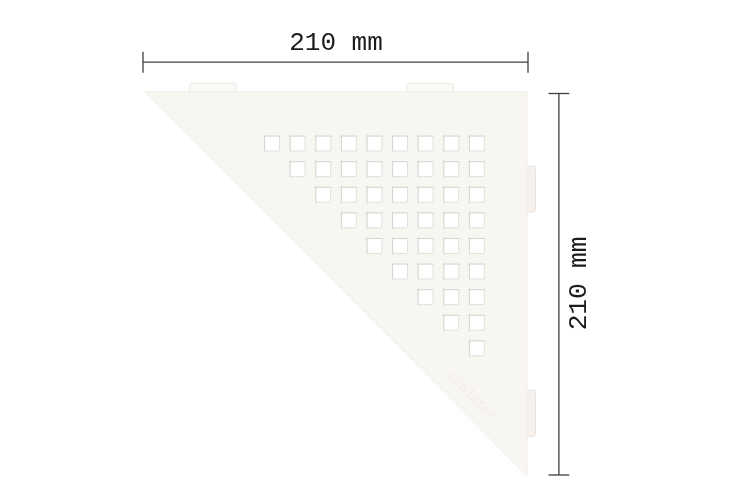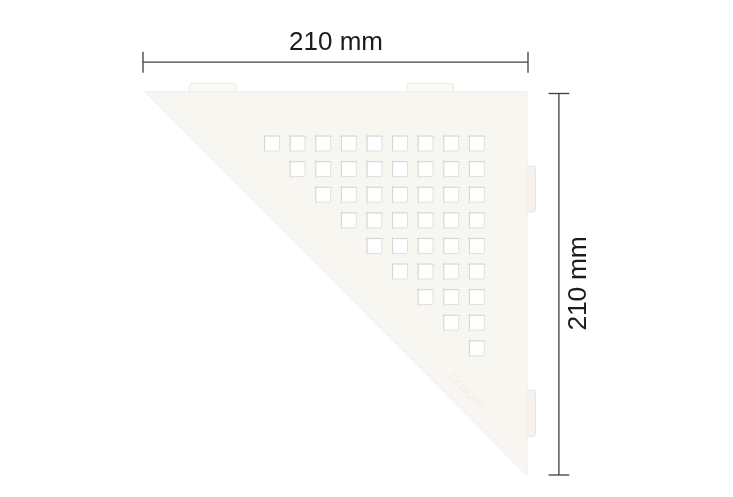--- a/index.html
+++ b/index.html
@@ -1,17 +1,17 @@
 <!DOCTYPE html>
 <html><head>
 <meta charset="utf-8">
 <style>
   html,body { margin:0; padding:0; background:#ffffff; }
   .stage { position:relative; width:733px; height:497px; background:#ffffff;
-           font-family:Liberation Sans, sans-serif; }
+           font-family:Liberation Mono, monospace; }
 </style>
 </head>
 <body>
 <div class="stage">
 <svg width="733" height="497" viewBox="0 0 733 497" xmlns="http://www.w3.org/2000/svg">
 
 <rect x="189.7" y="83.3" width="46.7" height="10" rx="2.5" fill="#fbf9f5" stroke="#ece8e2" stroke-width="1"></rect>
 
 <rect x="406.8" y="83.3" width="46.7" height="10" rx="2.5" fill="#fbf9f5" stroke="#ece8e2" stroke-width="1"></rect>
 

